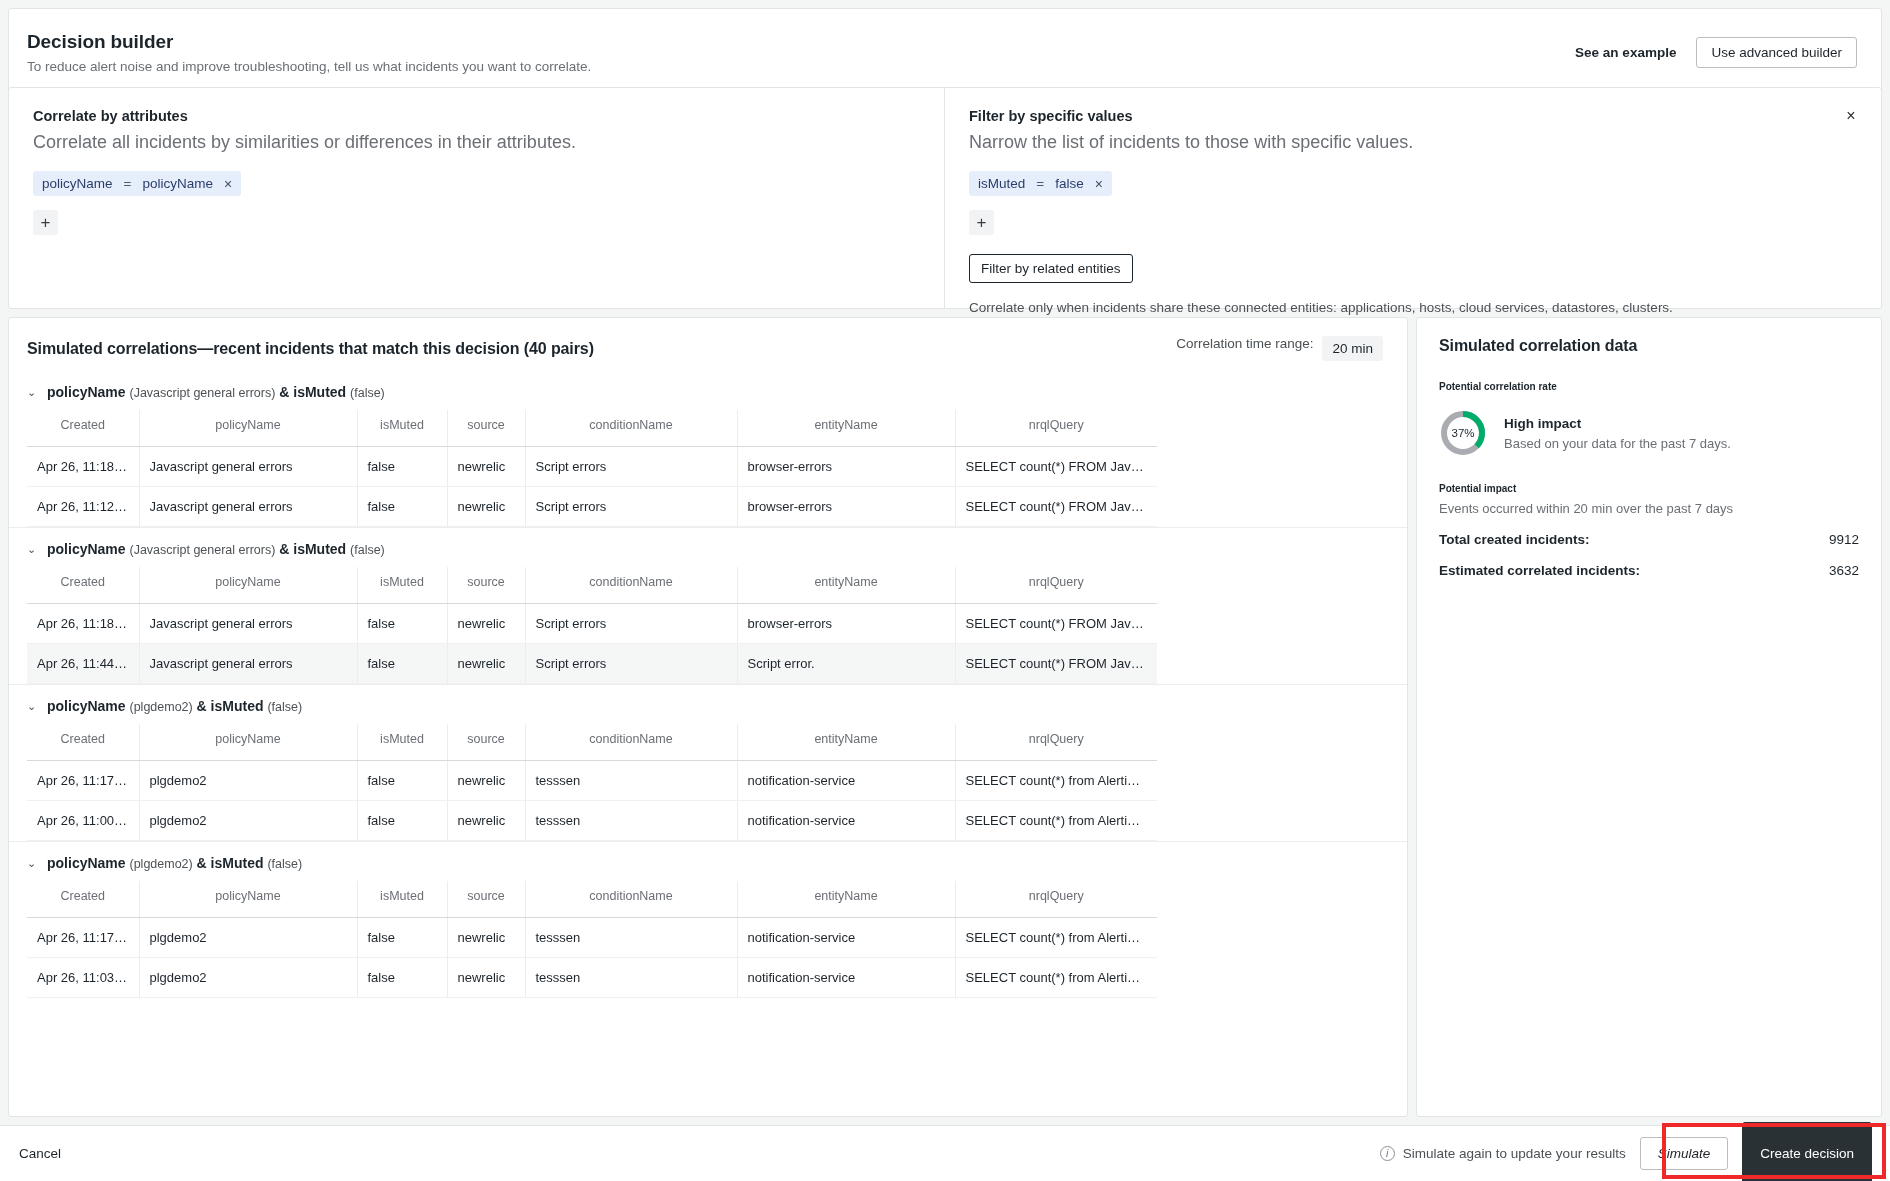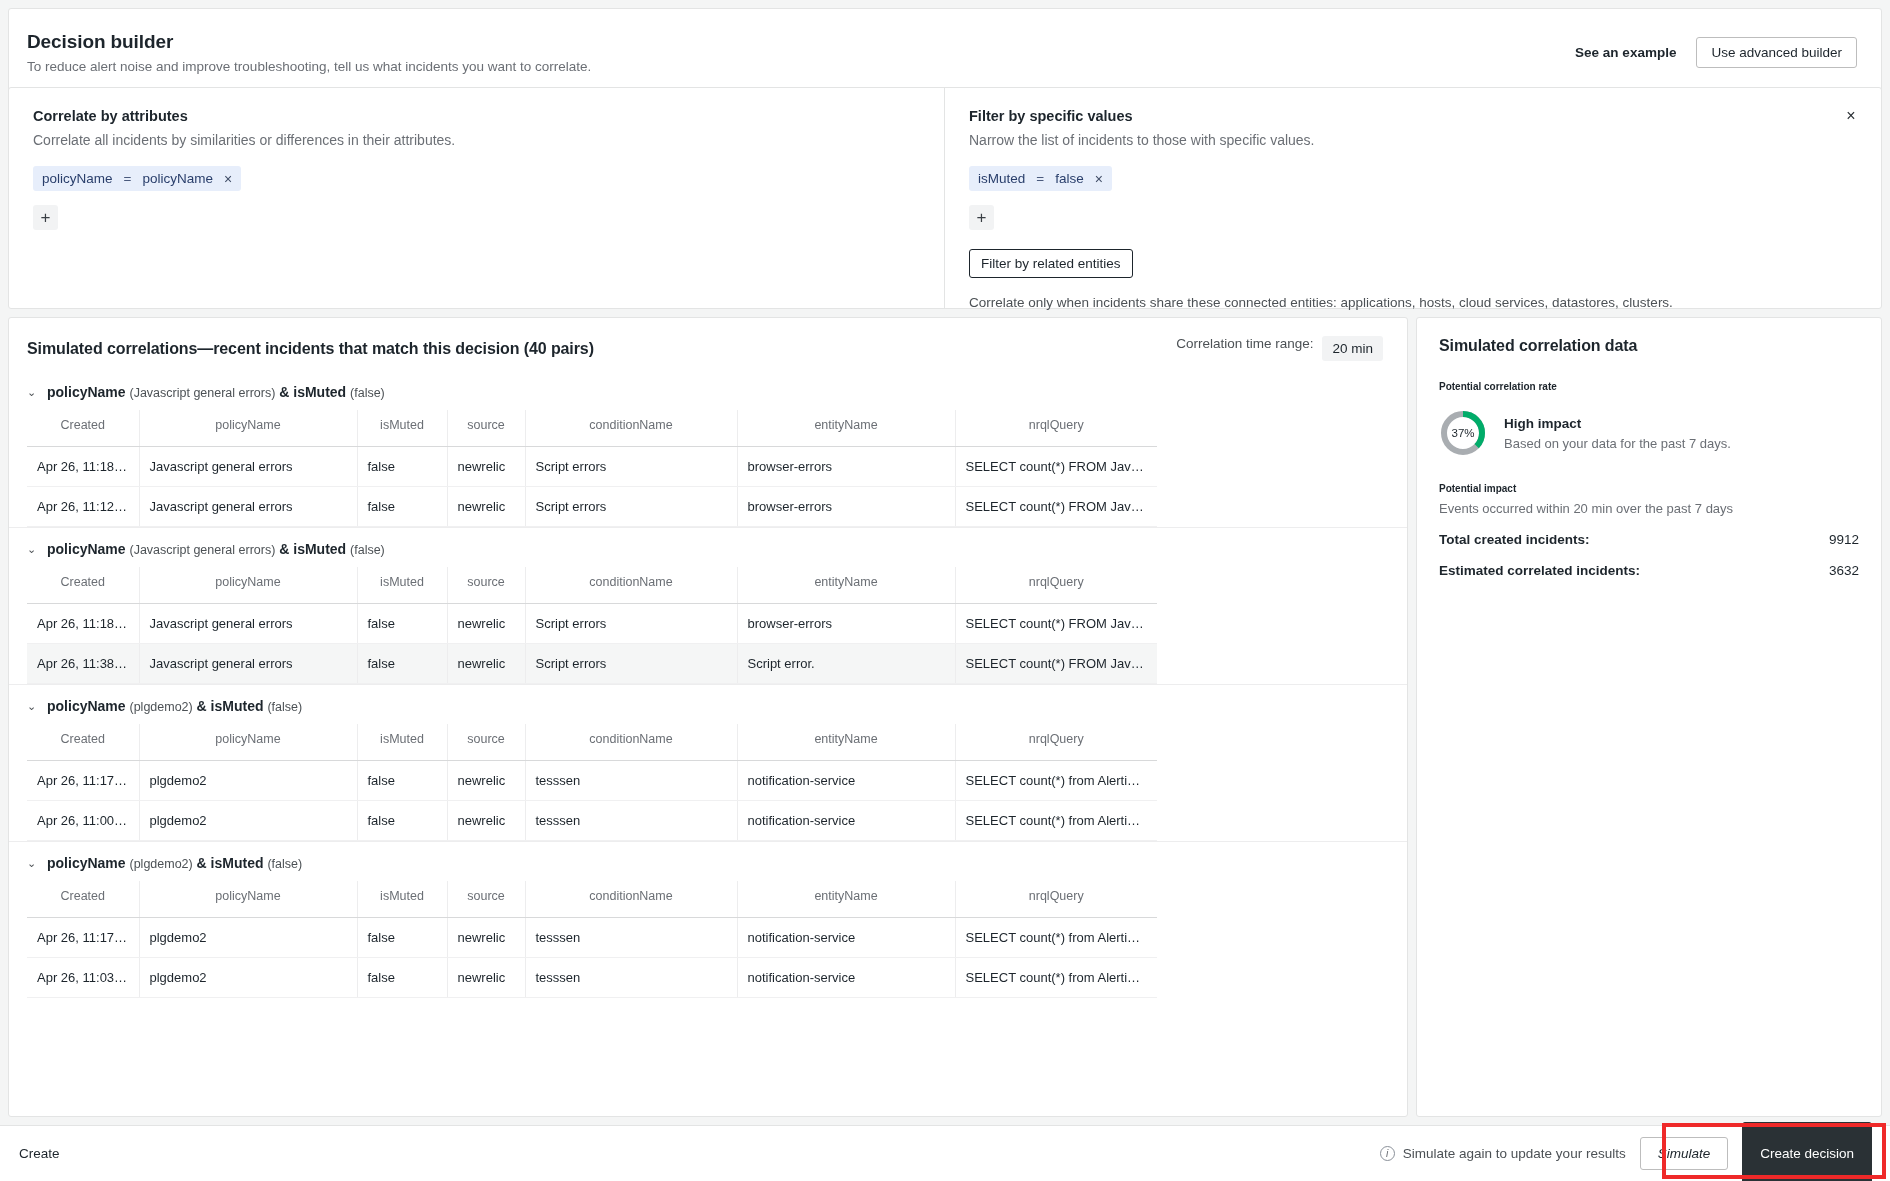--- a/index.html
+++ b/index.html
@@ -35,21 +35,21 @@
   
   .builder {
     position: absolute; left: 8px; top: 87px; width: 1874px; height: 222px;
     background: #fff; border: 1px solid #e3e4e4; border-radius: 3px;
     display: flex;
   }
   .pane { position: relative; padding: 20px 24px; }
   .pane-left { width: 936px; border-right: 1px solid #e3e4e4; }
   .pane-right { flex: 1; }
   .pane-title { font-size: 14.5px; font-weight: bold; color: #1d252c; }
-  .pane-desc { font-size: 14px; color: #6b6f75; margin-top: 8px; }
+  .pane-desc { font-size: 18px; color: #6b6f75; margin-top: 8px; }
   .chip-row { margin-top: 18px; display: flex; }
   .chip {
     display: inline-flex; align-items: center; gap: 11px;
     background: #e7eefb; border-radius: 3px; padding: 5px 9px;
     font-size: 13.5px; color: #293e6b;
   }
   .chip-op { color: #4a5a7d; }
   .chip-x { color: #3f4c66; cursor: pointer; font-size: 14px; line-height: 1; }
   .plus-btn {
     margin-top: 14px; width: 25px; height: 25px; background: #f2f3f4;
@@ -314,21 +314,21 @@
                 <tr class="">
                   <td>Apr 26, 11:18pm</td>
                   <td>Javascript general errors</td>
                   <td>false</td>
                   <td>newrelic</td>
                   <td>Script errors</td>
                   <td>browser-errors</td>
                   <td>SELECT count(*) FROM JavaScriptErro...</td>
                 </tr>
                 <tr class="hl">
-                  <td>Apr 26, 11:38pm</td>
+                  <td>Apr 26, 11:44pm</td>
                   <td>Javascript general errors</td>
                   <td>false</td>
                   <td>newrelic</td>
                   <td>Script errors</td>
                   <td>Script error.</td>
                   <td>SELECT count(*) FROM JavaScriptErro...</td>
                 </tr>
               </tbody>
             </table>
           </div>
@@ -456,21 +456,21 @@
           </div>
           <div class="kv">
             <span class="k">Estimated correlated incidents:</span>
             <span class="v">3632</span>
           </div>
         </div>
     </div>
   </div>
 
   <div class="footer">
-    <button class="cancel-btn">Create</button>
+    <button class="cancel-btn">Cancel</button>
     <div class="footer-right">
       <span class="sim-note">
         <span class="info-i">i</span>
         <span>Simulate again to update your results</span>
       </span>
       <button class="btn-sim">Simulate</button>
       <button class="btn-create">Create decision</button>
     </div>
   </div>
 

